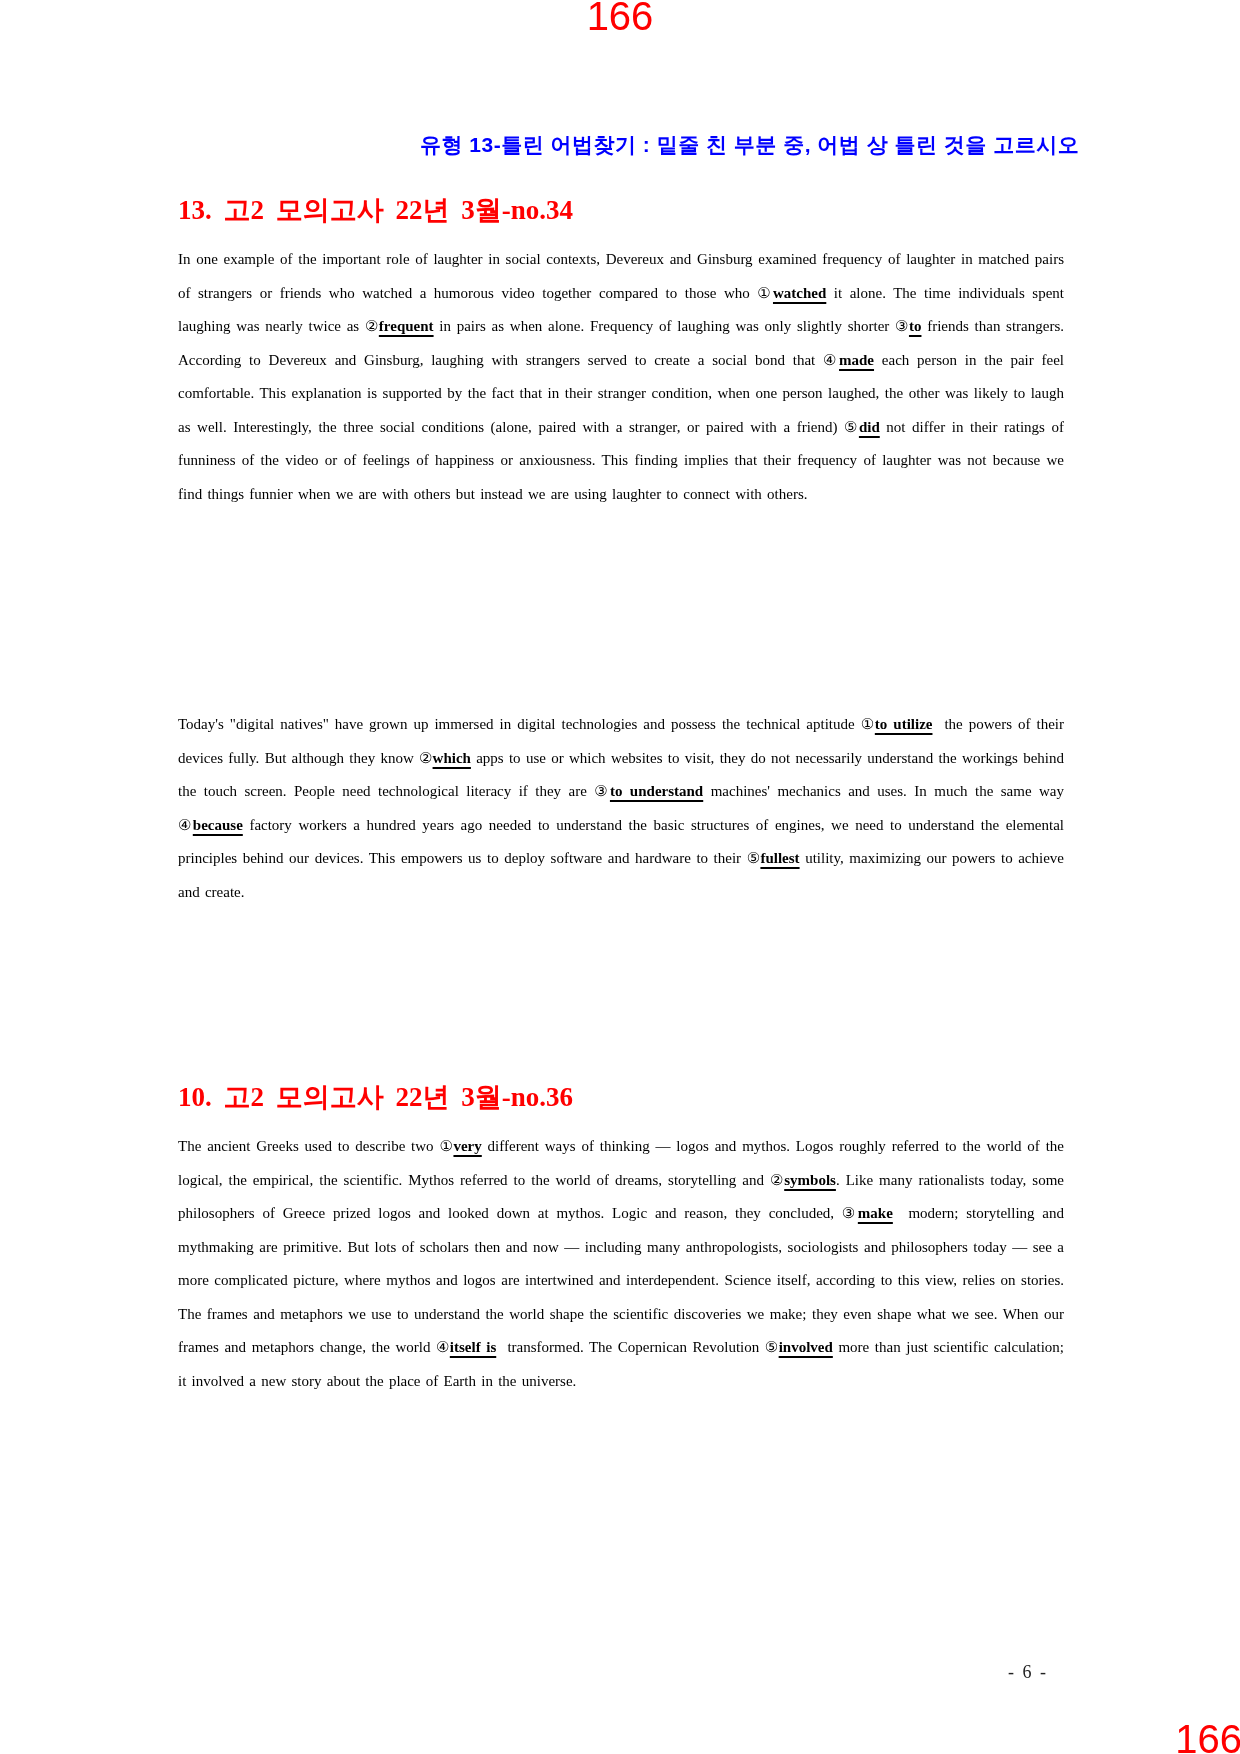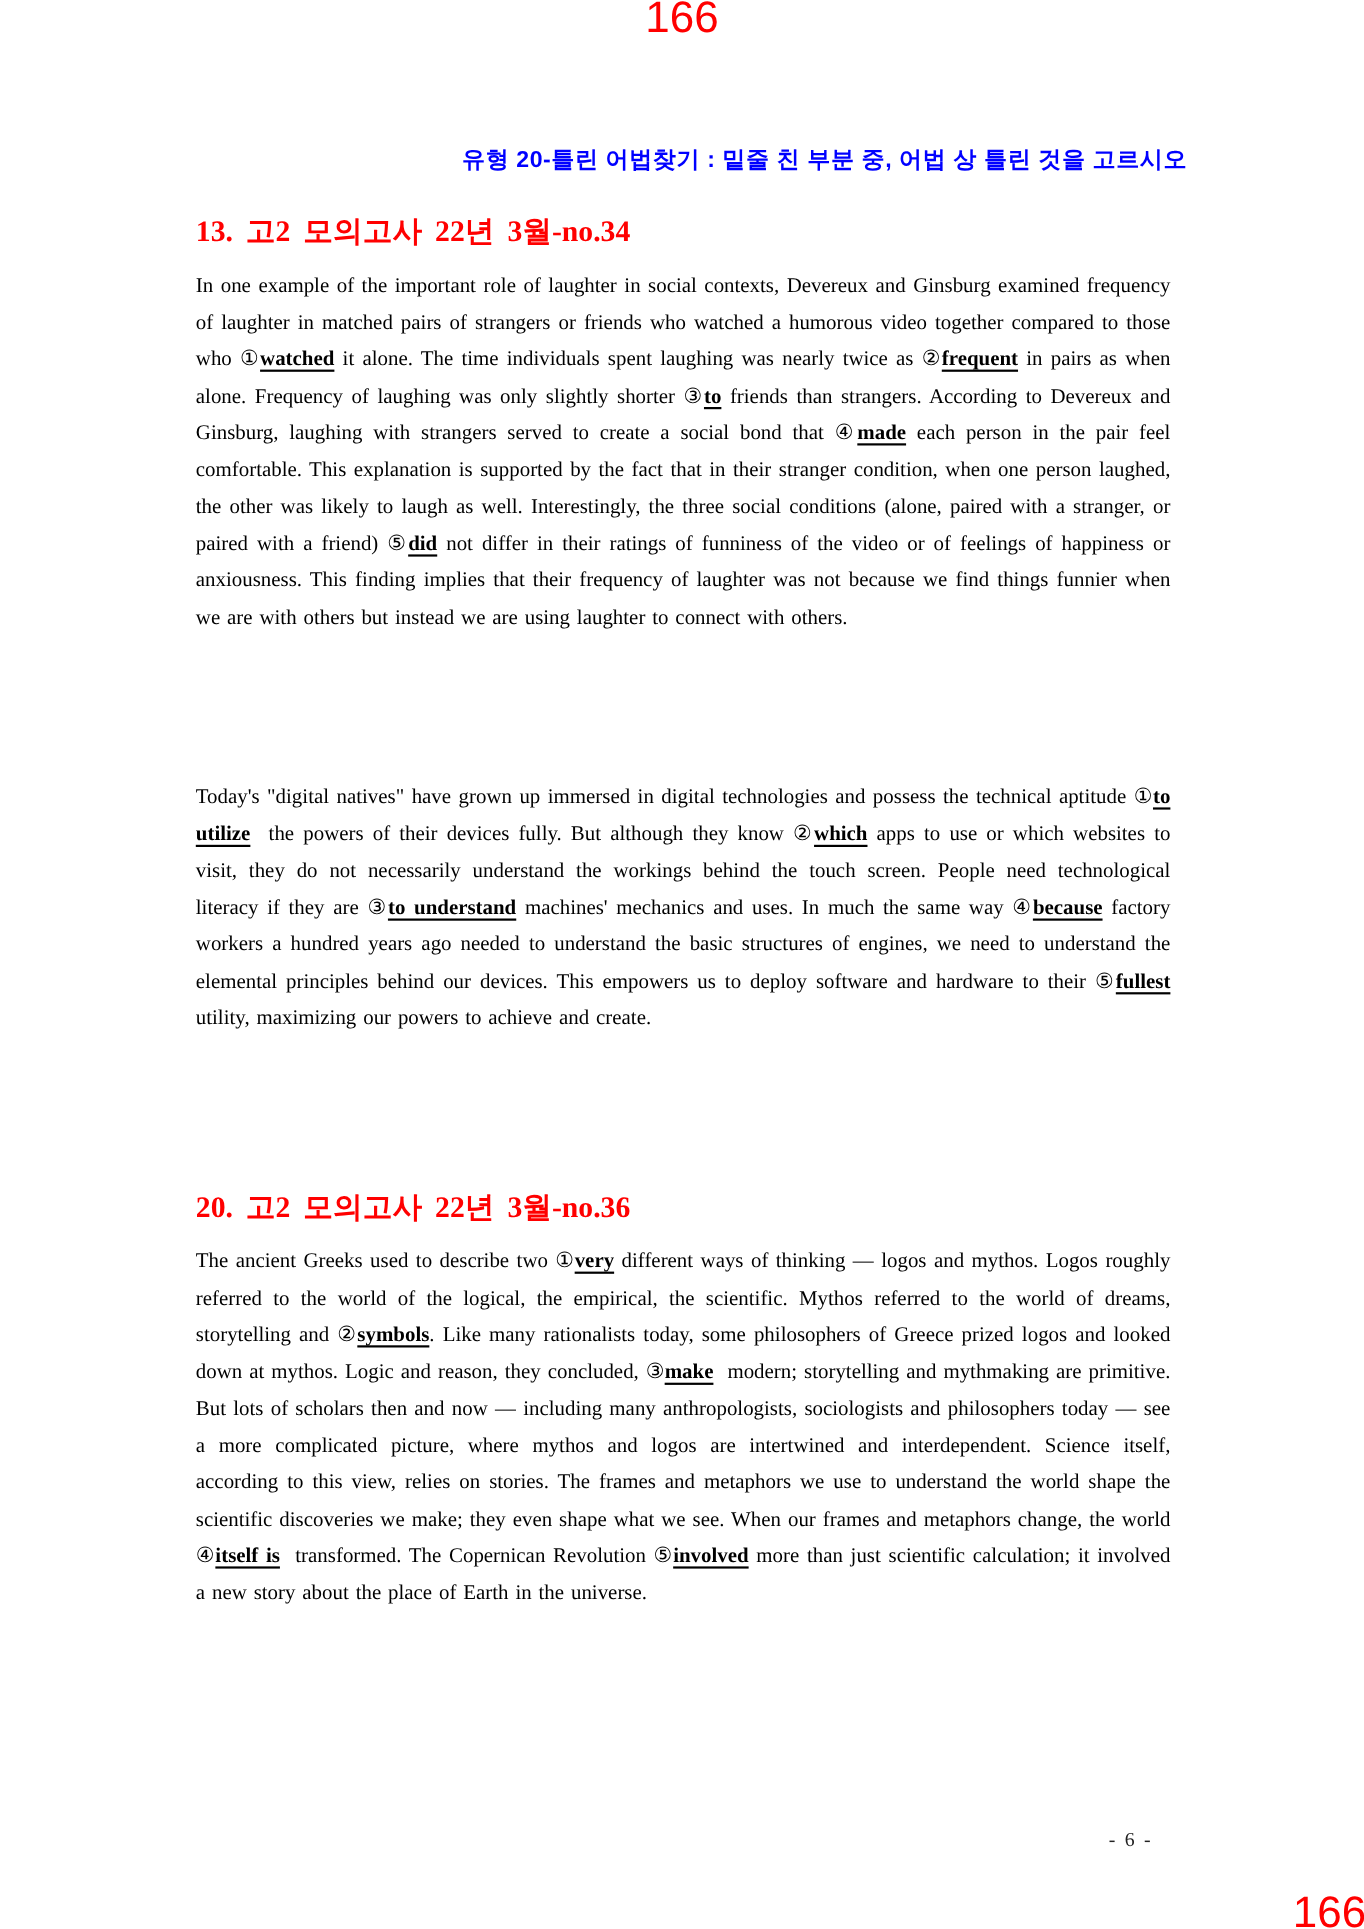--- a/index.html
+++ b/index.html
@@ -30,21 +30,21 @@
   #q14 { top: 708px; }
   #q15 { top: 1080px; }
   .q-heading {
     margin: 0 0 16px 0;
     font-size: 27px; font-weight: bold; color: #ff0000;
     line-height: 34px; word-spacing: 5px;
     font-family: "Liberation Serif", serif;
   }
   .q-passage {
     margin: 0;
-    font-size: 19px; line-height: 33.5px;
+    font-size: 15px; line-height: 33.5px;
     text-align: justify; word-spacing: 1.5px;
     color: #000;
   }
   .marker { font-weight: normal; }
   .opt-underline {
     font-weight: bold;
     text-decoration: underline;
     text-underline-offset: 4px;
     text-decoration-thickness: 1.5px;
   }
@@ -58,31 +58,31 @@
     position: absolute; top: 1719px; right: -2px;
     font-family: "Liberation Sans", sans-serif;
     font-size: 40px; color: #ff0000; line-height: 1.0;
   }
 </style>
 </head>
 <body>
 
 <div class="page-num-top">166</div>
 
-<div class="type-header">유형 20-틀린 어법찾기 : 밑줄 친 부분 중, 어법 상 틀린 것을 고르시오</div>
+<div class="type-header">유형 13-틀린 어법찾기 : 밑줄 친 부분 중, 어법 상 틀린 것을 고르시오</div>
 
 <article class="question" id="q13">
   <h2 class="q-heading">13. 고2 모의고사 22년 3월-no.34</h2>
   <p class="q-passage">In one example of the important role of laughter in social contexts, Devereux and Ginsburg examined frequency of laughter in matched pairs of strangers or friends who watched a humorous video together compared to those who <span class="marker">①</span><span class="opt-underline">watched</span> it alone. The time individuals spent laughing was nearly twice as <span class="marker">②</span><span class="opt-underline">frequent</span> in pairs as when alone. Frequency of laughing was only slightly shorter <span class="marker">③</span><span class="opt-underline">to</span> friends than strangers. According to Devereux and Ginsburg, laughing with strangers served to create a social bond that <span class="marker">④</span><span class="opt-underline">made</span> each person in the pair feel comfortable. This explanation is supported by the fact that in their stranger condition, when one person laughed, the other was likely to laugh as well. Interestingly, the three social conditions (alone, paired with a stranger, or paired with a friend) <span class="marker">⑤</span><span class="opt-underline">did</span> not differ in their ratings of funniness of the video or of feelings of happiness or anxiousness. This finding implies that their frequency of laughter was not because we find things funnier when we are with others but instead we are using laughter to connect with others.</p>
 </article>
 
 <article class="question" id="q14">
   <p class="q-passage">Today's "digital natives" have grown up immersed in digital technologies and possess the technical aptitude <span class="marker">①</span><span class="opt-underline">to utilize</span>&nbsp; the powers of their devices fully. But although they know <span class="marker">②</span><span class="opt-underline">which</span> apps to use or which websites to visit, they do not necessarily understand the workings behind the touch screen. People need technological literacy if they are <span class="marker">③</span><span class="opt-underline">to understand</span> machines' mechanics and uses. In much the same way <span class="marker">④</span><span class="opt-underline">because</span> factory workers a hundred years ago needed to understand the basic structures of engines, we need to understand the elemental principles behind our devices. This empowers us to deploy software and hardware to their <span class="marker">⑤</span><span class="opt-underline">fullest</span> utility, maximizing our powers to achieve and create.</p>
 </article>
 
 <article class="question" id="q15">
-  <h2 class="q-heading">20. 고2 모의고사 22년 3월-no.36</h2>
+  <h2 class="q-heading">10. 고2 모의고사 22년 3월-no.36</h2>
   <p class="q-passage">The ancient Greeks used to describe two <span class="marker">①</span><span class="opt-underline">very</span> different ways of thinking — logos and mythos. Logos roughly referred to the world of the logical, the empirical, the scientific. Mythos referred to the world of dreams, storytelling and <span class="marker">②</span><span class="opt-underline">symbols</span>. Like many rationalists today, some philosophers of Greece prized logos and looked down at mythos. Logic and reason, they concluded, <span class="marker">③</span><span class="opt-underline">make</span>&nbsp; modern; storytelling and mythmaking are primitive. But lots of scholars then and now — including many anthropologists, sociologists and philosophers today — see a more complicated picture, where mythos and logos are intertwined and interdependent. Science itself, according to this view, relies on stories. The frames and metaphors we use to understand the world shape the scientific discoveries we make; they even shape what we see. When our frames and metaphors change, the world <span class="marker">④</span><span class="opt-underline">itself is</span>&nbsp; transformed. The Copernican Revolution <span class="marker">⑤</span><span class="opt-underline">involved</span> more than just scientific calculation; it involved a new story about the place of Earth in the universe.</p>
 </article>
 
 <div class="footer-label">- 6 -</div>
 
 <div class="page-num-bottom">166</div>
 
 </body></html>

